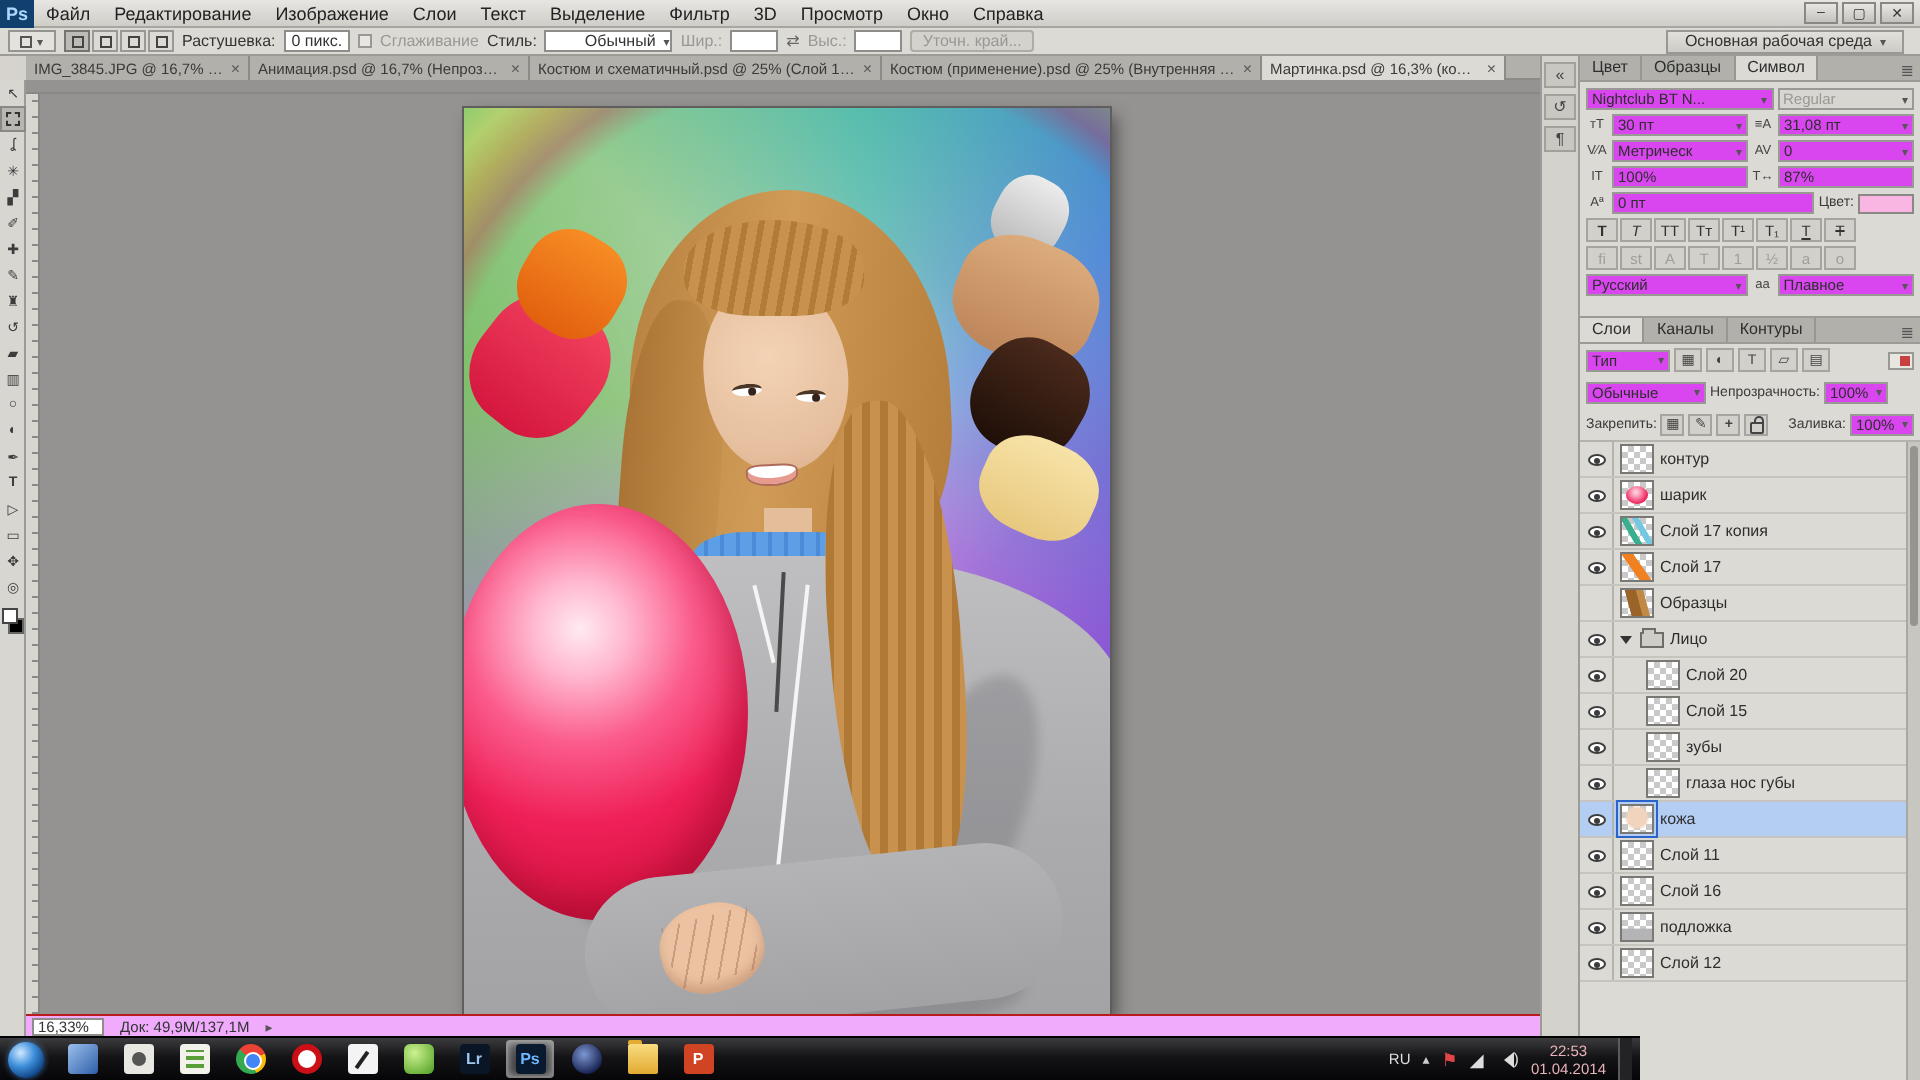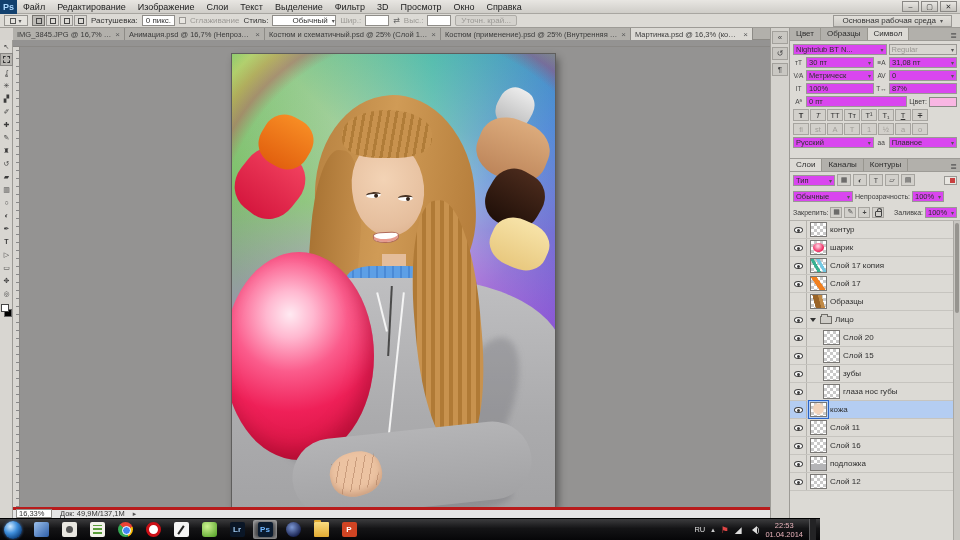--- a/index.html
+++ b/index.html
@@ -62,21 +62,21 @@
   .swatches{position:relative;width:13px;height:16px;margin-top:3px;}
   .fgsw{position:absolute;left:1px;top:1px;width:8px;height:8px;background:#fff;border:1px solid #444;z-index:2;}
   .bgsw{position:absolute;left:4px;top:6px;width:8px;height:8px;background:#000;border:1px solid #666;z-index:1;}
 
   
   .docarea{position:absolute;left:13px;top:40px;width:757px;height:478px;background:#949392;}
   .rulh{position:absolute;left:0;top:0;right:0;height:7px;border-bottom:1px solid #8a8885;
     background:linear-gradient(#d8d6d1 0 3px,rgba(216,214,209,0) 3px),repeating-linear-gradient(90deg,#88868l 0,#888 0 1px,transparent 1px 8px),#d8d6d1;}
   .rulv{position:absolute;left:0;top:7px;width:7px;bottom:11px;border-right:1px solid #8a8885;
     background:linear-gradient(90deg,#d8d6d1 0 3px,rgba(216,214,209,0) 3px),repeating-linear-gradient(0deg,#888 0 1px,transparent 1px 8px),#d8d6d1;}
-  .statusbar{position:absolute;left:0;bottom:0;right:0;height:11px;background:#e5e5e5;border-top:3px solid #b91c1c;
+  .statusbar{position:absolute;left:0;bottom:0;right:0;height:11px;background:#f0abfc;border-top:1px solid #b91c1c;
     display:flex;align-items:flex-end;gap:8px;font-size:7.5px;color:#333;padding-left:3px;}
   .zoombox{background:#fff;border:1px solid #8f8d89;height:9px;width:36px;padding:0 2px;display:flex;align-items:center;}
   .stArr::after{content:"▸";color:#555;font-size:7px;}
 
   
   .cv{position:absolute;left:219px;top:14px;width:323px;height:453px;overflow:hidden;
     box-shadow:0 0 0 1px #5f5e5d,3px 4px 8px rgba(0,0,0,.45);
     background:
       radial-gradient(circle at 62% 36%,rgba(235,235,235,.6) 0,rgba(225,225,225,.28) 26%,rgba(220,220,220,0) 58%),
       conic-gradient(from 0deg at 62% 38%, #46b9a8, #3f7fd6 14%, #5a55d2 26%, #8a46d4 38%, #bb52d6 50%, #c36fd2 58%, #9e8cba 66%, #7ec06a 78%, #93cb8b 88%, #46b9a8 100%);}

